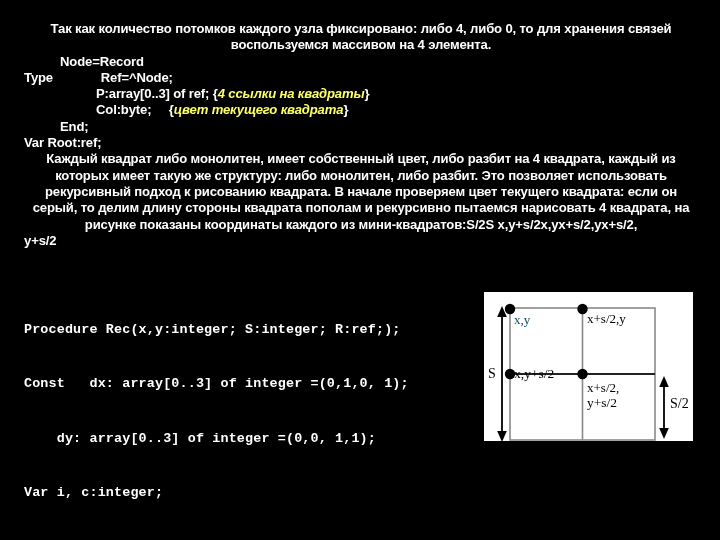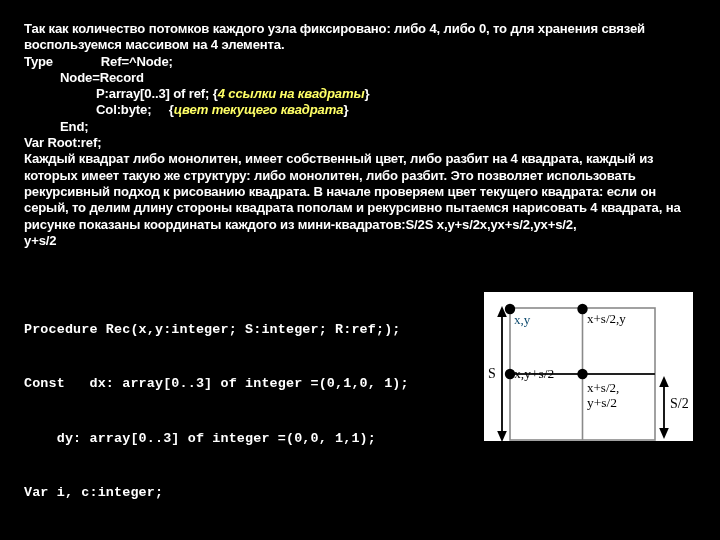--- a/index.html
+++ b/index.html
@@ -29,21 +29,21 @@
     top: 21px;
     width: 674px;
     color: #ffffff;
     font-family: "Liberation Sans", sans-serif;
     font-weight: bold;
     font-size: 13.1px;
     line-height: 16.3px;
     letter-spacing: -0.15px;
   }
   .prose p { margin: 0; }
-  .para { text-align: left; }
+  .para { text-align: center; }
   .line { white-space: pre-wrap; }
 
   
   .lv0 { padding-left: 0px; }
   .lv1 { padding-left: 36px; }
   .lv2 { padding-left: 72px; }
 
   .cmt {
     color: #ffff66;
     font-style: italic;
@@ -86,23 +86,23 @@
 </style>
 </head>
 <body>
 
 <div class="slide">
 
   <div class="prose">
 
     <p class="para lv0">Так как количество потомков каждого узла фиксировано: либо 4, либо 0, то для хранения связей воспользуемся массивом на 4 элемента.</p>
 
+    <p class="line lv1"><span>Node=Record</span></p>
+
     <p class="line lv0"><span>Type</span>	&nbsp;&nbsp;&nbsp;&nbsp;&nbsp;&nbsp;<span>Ref=^Node;</span></p>
-
-    <p class="line lv1"><span>Node=Record</span></p>
 
     <p class="line lv2"><span>P:array[0..3] of ref;</span>&nbsp;<span class="brace">{</span><span class="cmt">4 ссылки на квадраты</span><span class="brace">}</span></p>
 
     <p class="line lv2"><span>Col:byte;</span>&nbsp;&nbsp;&nbsp;&nbsp;&nbsp;<span class="brace">{</span><span class="cmt">цвет текущего квадрата</span><span class="brace">}</span></p>
 
     <p class="line lv1">End;</p>
 
     <p class="line lv0">Var Root:ref;</p>
 
     <p class="para lv0">Каждый квадрат либо монолитен, имеет собственный цвет, либо разбит на 4 квадрата, каждый из которых имеет такую же структуру: либо монолитен, либо разбит. Это позволяет использовать рекурсивный подход к рисованию квадрата. В начале проверяем цвет текущего квадрата: если он серый, то делим длину стороны квадрата пополам и рекурсивно пытаемся нарисовать 4 квадрата, на рисунке показаны координаты каждого из мини-квадратов:S/2S x,y+s/2x,yx+s/2,yx+s/2,</p>

